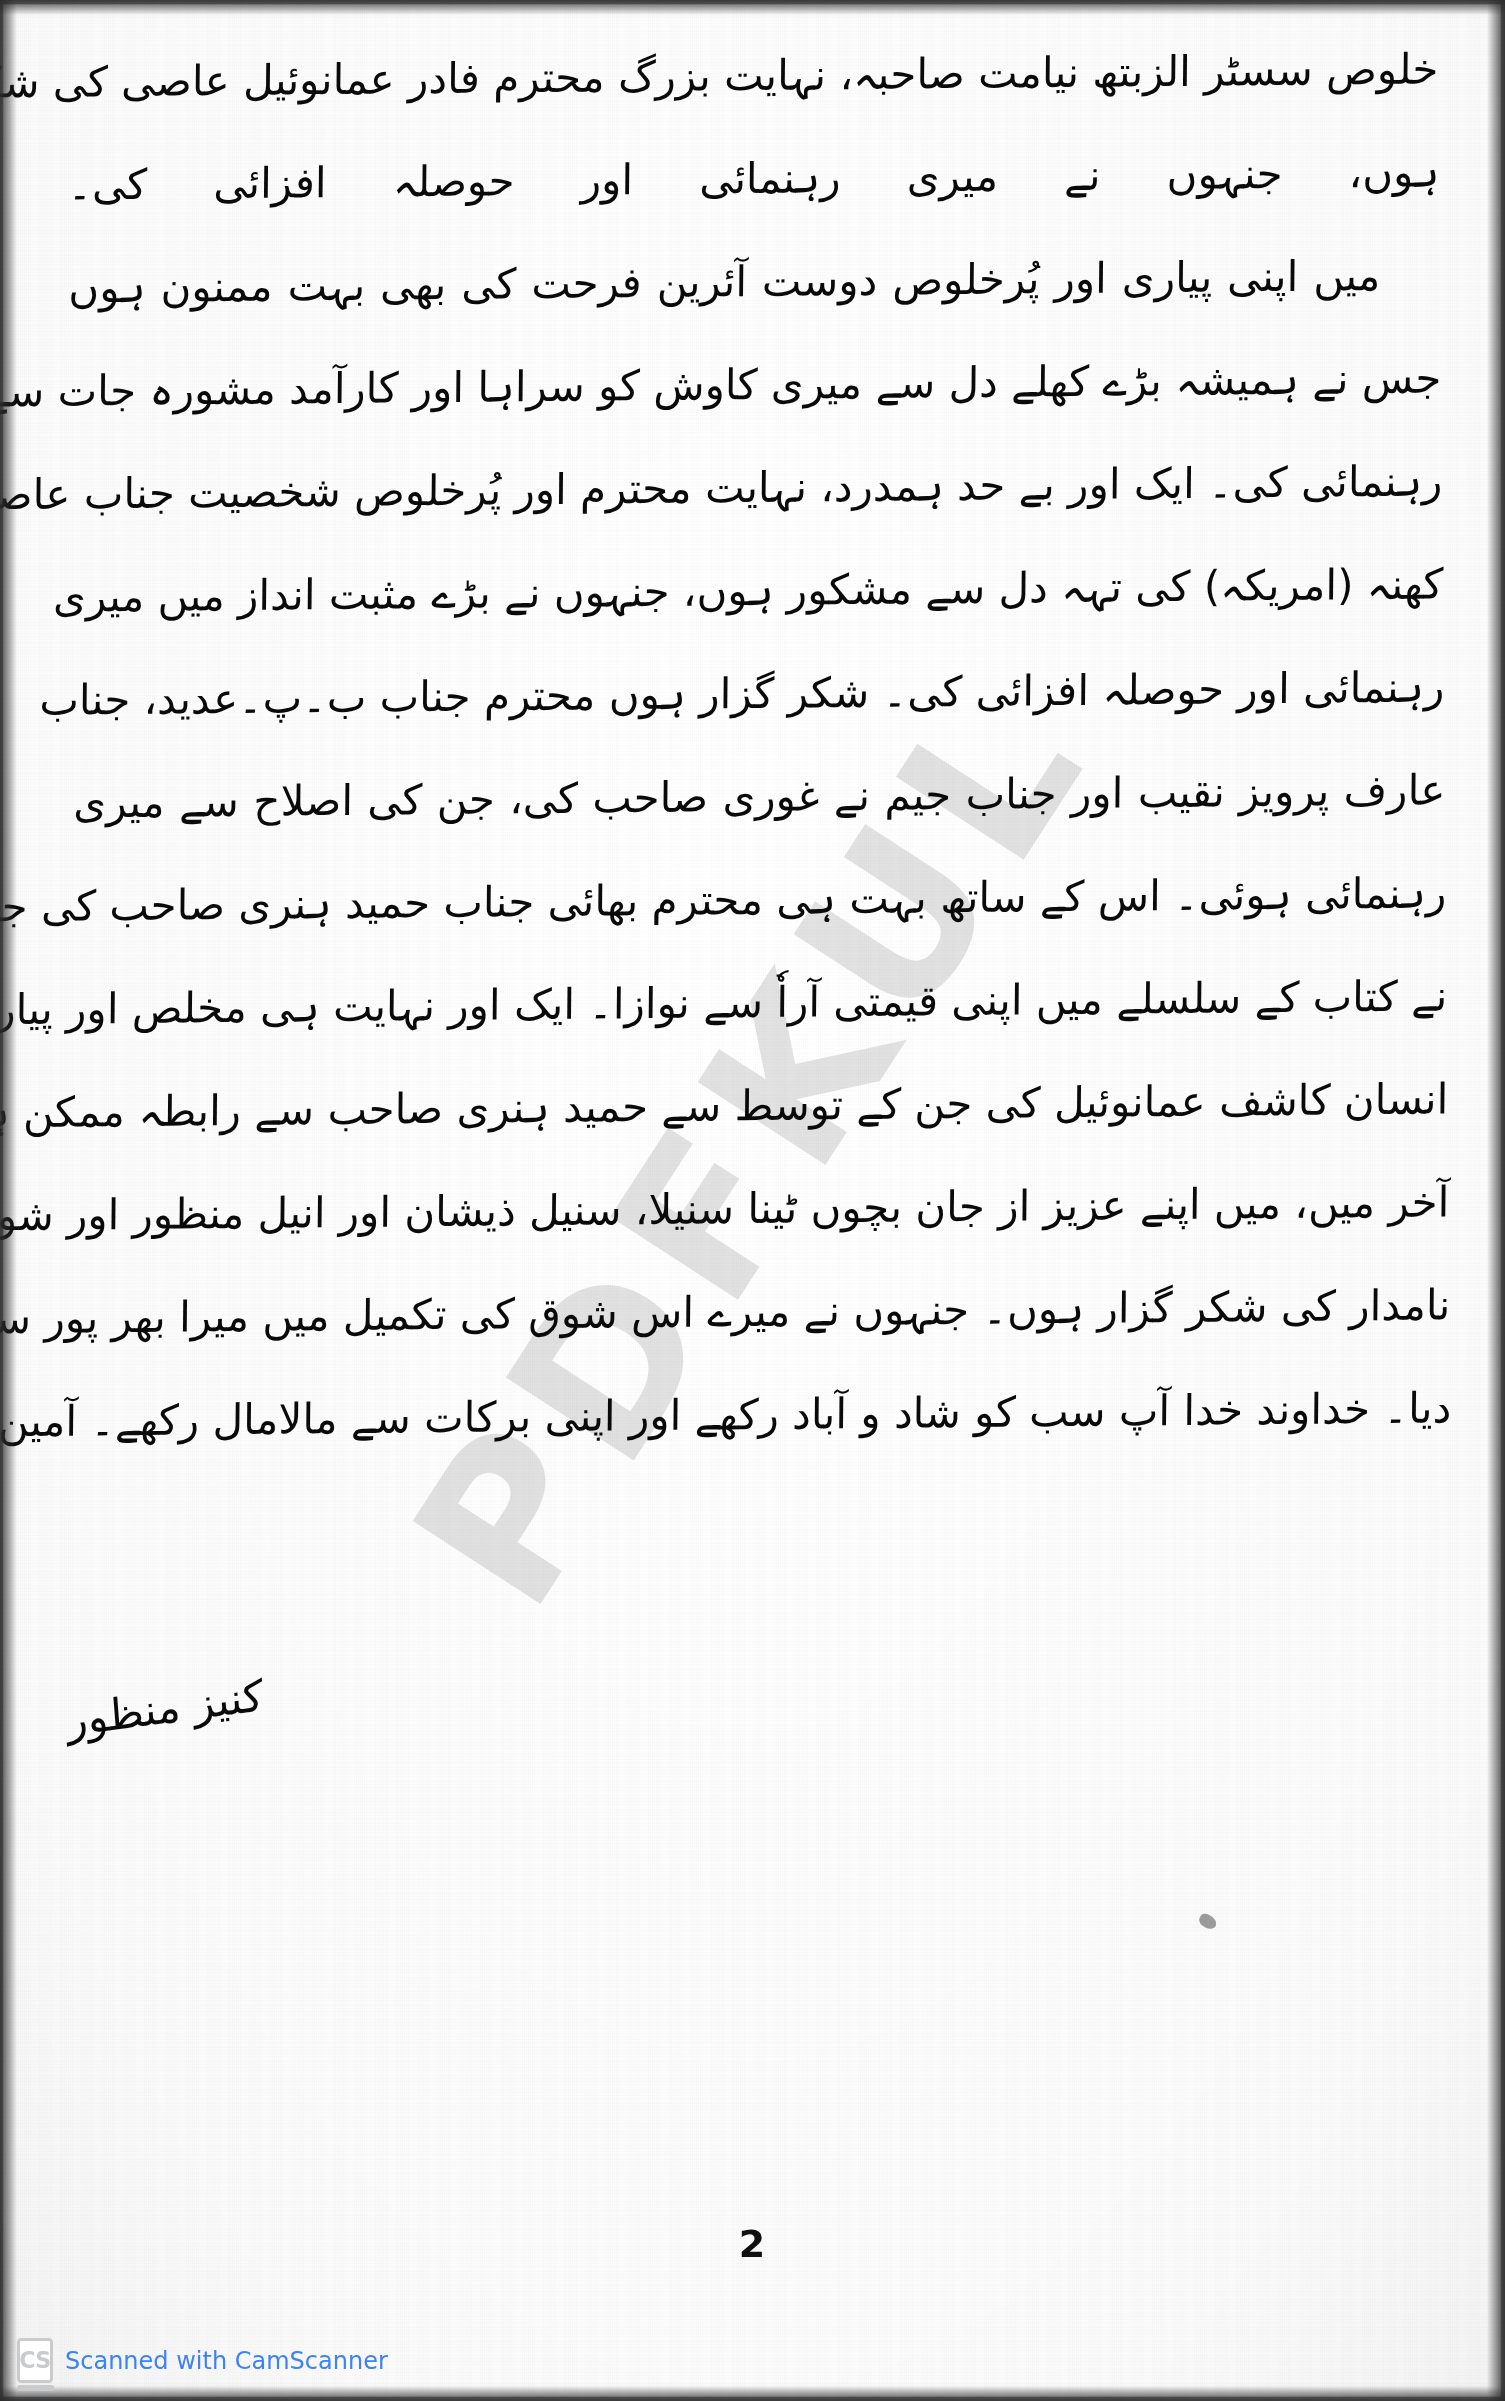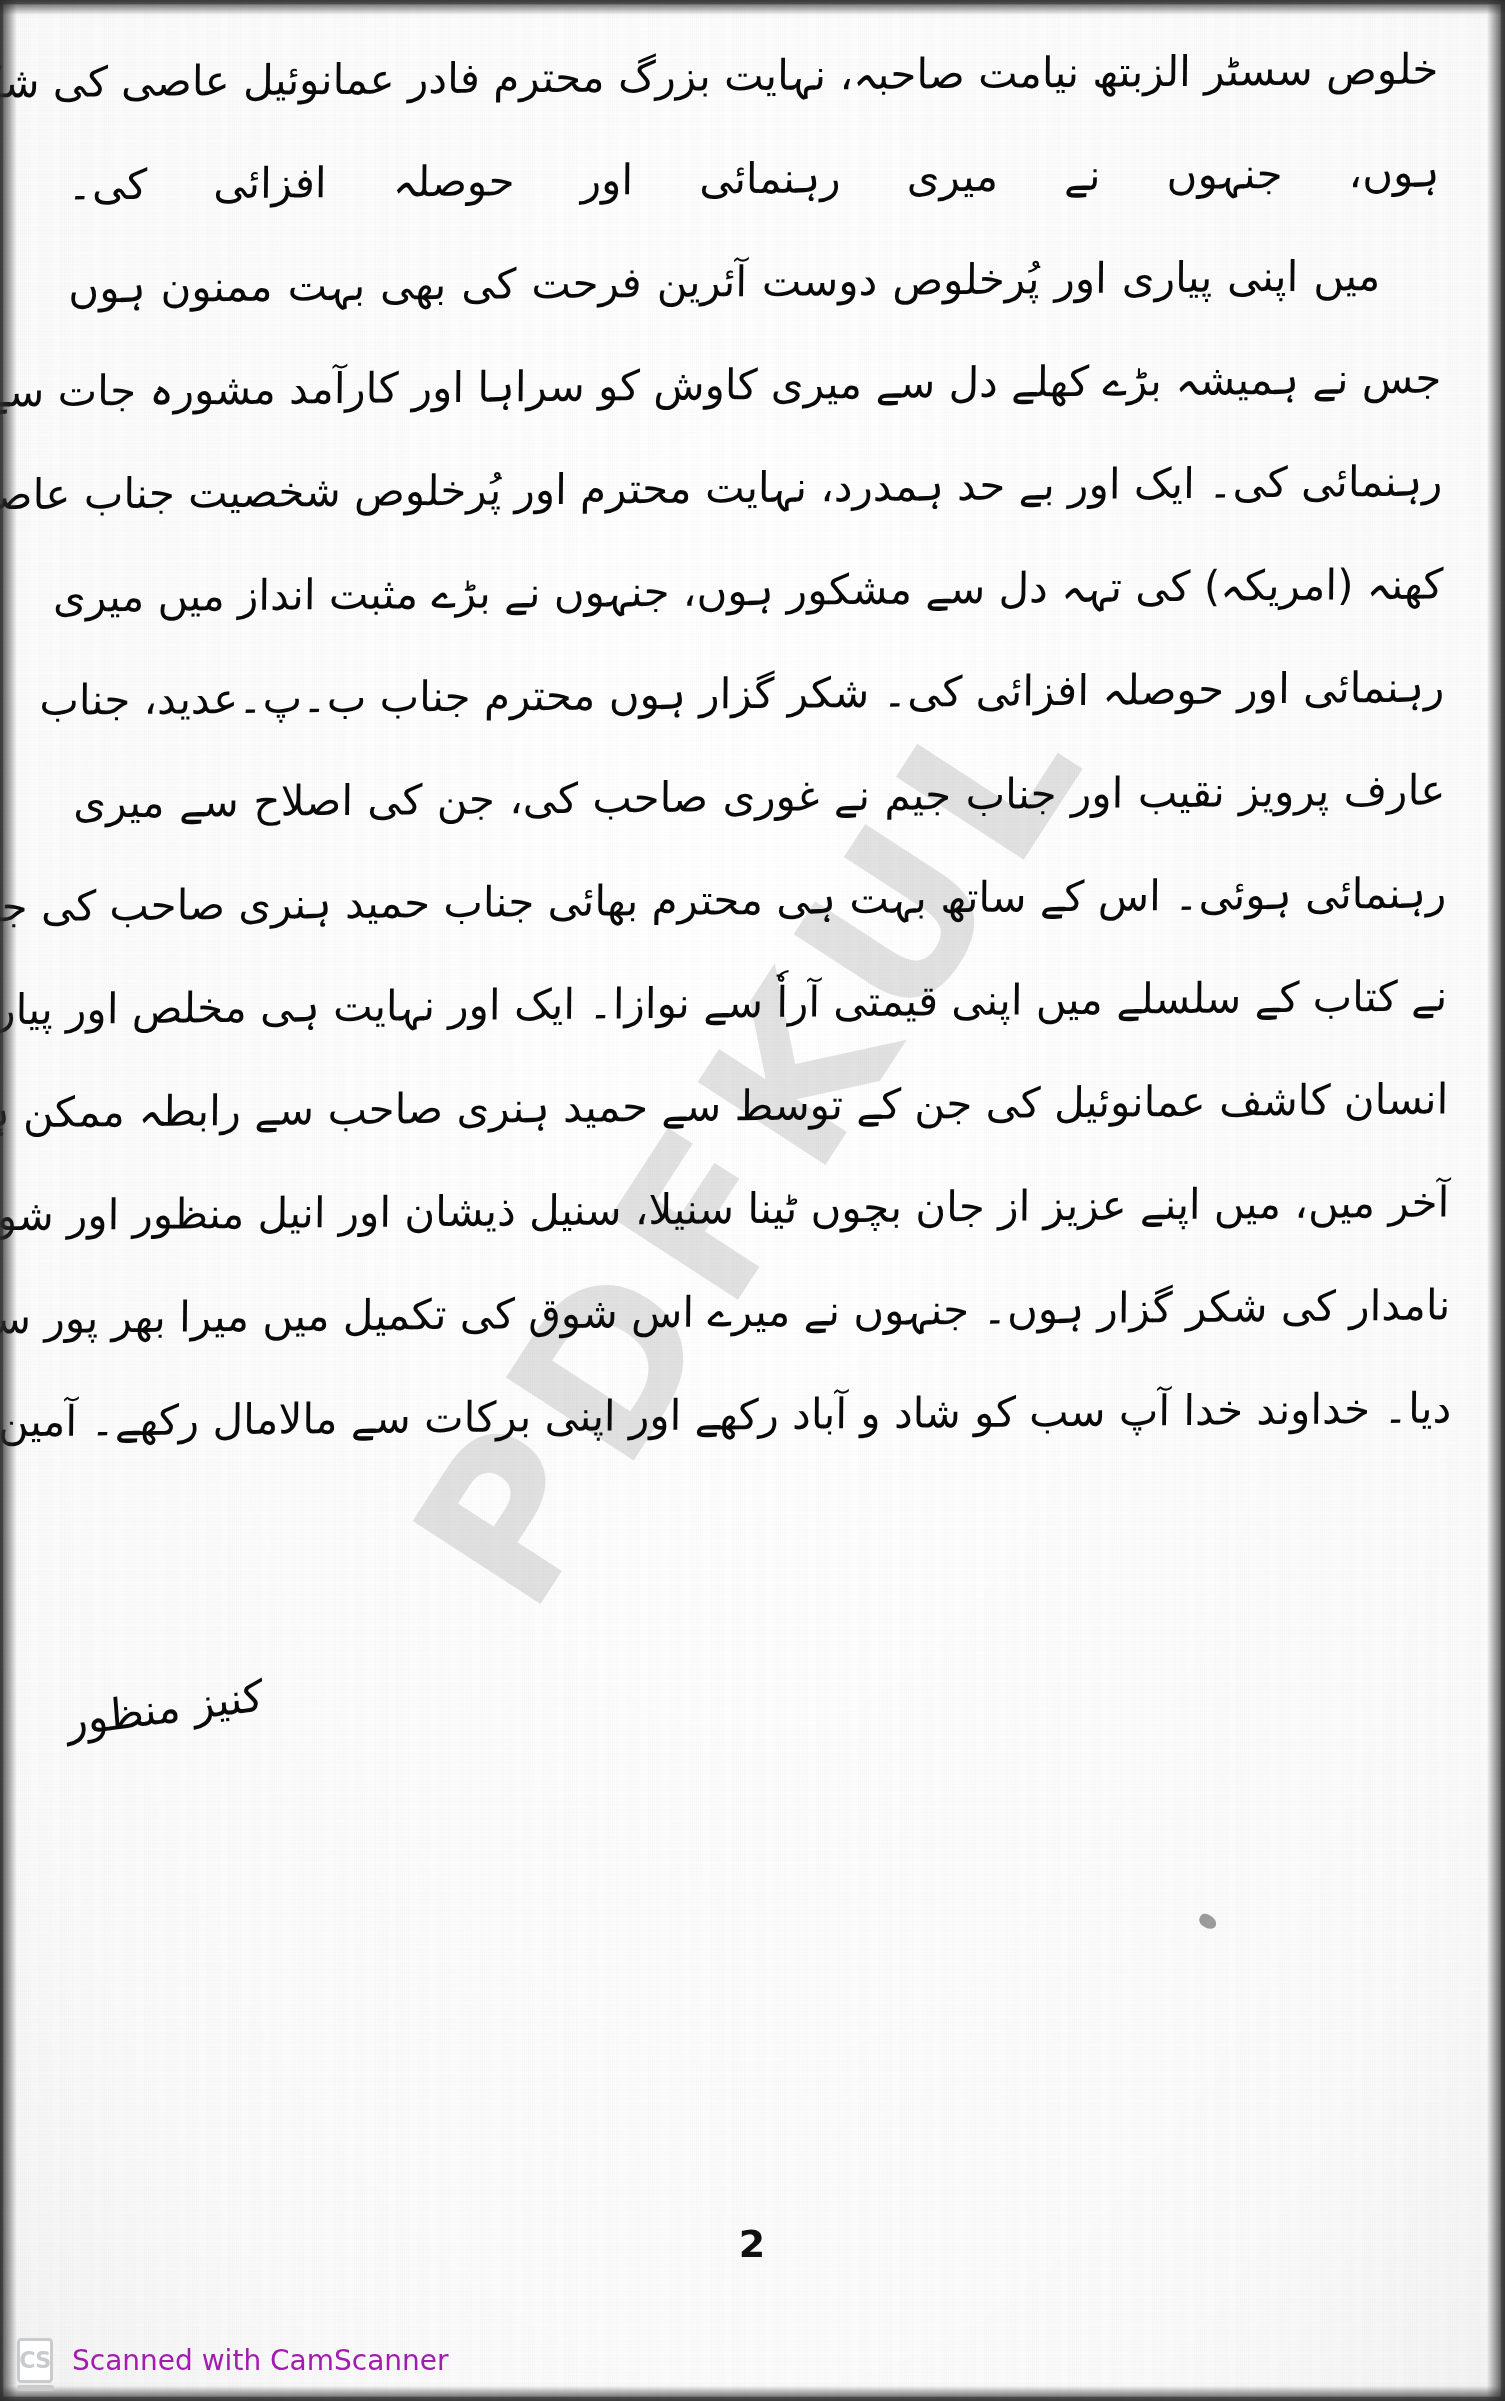--- a/index.html
+++ b/index.html
@@ -158,21 +158,21 @@
     z-index: 3;
   }
 
   
   .cs-footer {
     position: absolute;
     left: 18px;
     bottom: 18px;
     display: flex;
     align-items: center;
-    gap: 19px;
+    gap: 12px;
     z-index: 8;
     direction: ltr;
   }
   .cs-badge {
     position: relative;
     width: 36px;
     height: 45px;
     border: 3.5px solid #c9cbcd;
     border-radius: 4.2px;
     display: flex;
@@ -194,22 +194,22 @@
     position: absolute;
     left: -3.5px;
     right: -3.5px;
     bottom: -11.2px;
     height: 6.3px;
     background: #c9cbcd;
     border-radius: 2.1px;
   }
   .cs-label {
     font-family: "DejaVu Sans", "Liberation Sans", sans-serif;
-    font-size: 28px;
-    color: #a21caf;
+    font-size: 24px;
+    color: #3b82f6;
     letter-spacing: 0px;
     white-space: nowrap;
   }
 </style>
 </head>
 <body>
 
 <div class="page">
 
   <div class="watermark">PDFKUL</div>

